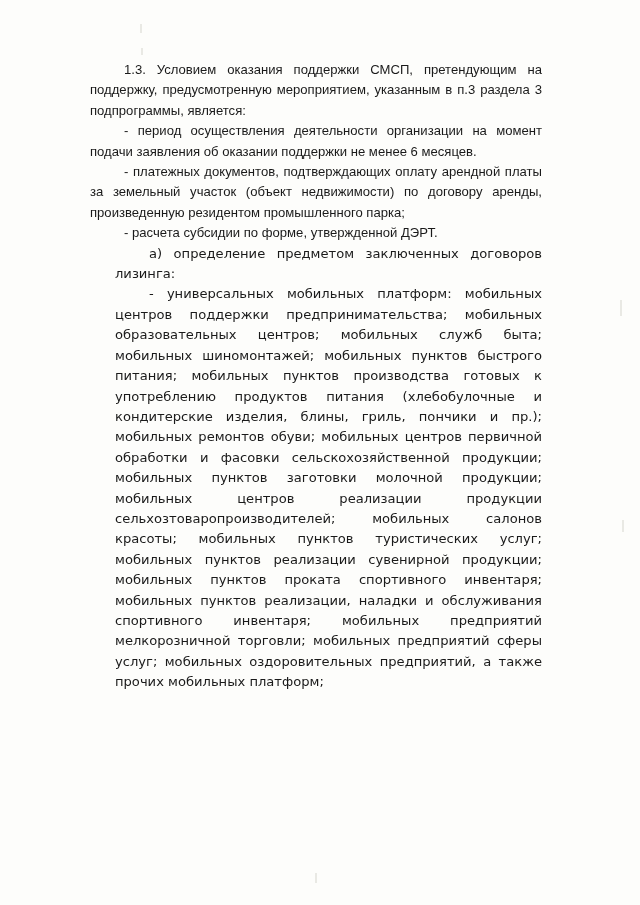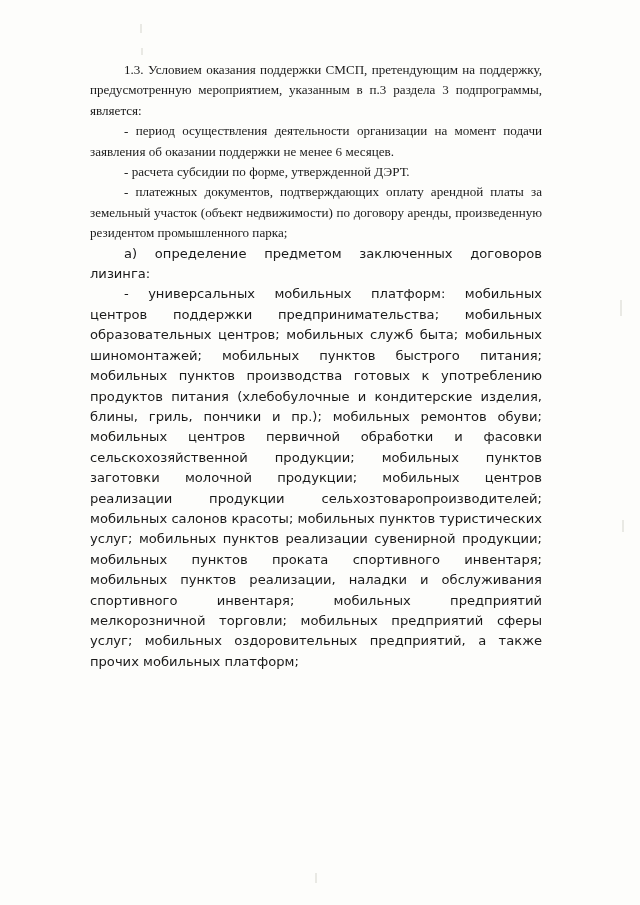--- a/index.html
+++ b/index.html
@@ -46,27 +46,27 @@
     text-justify: inter-word;
     text-indent: 0;
     hyphens: none;
   }
   p.para.indent {
     text-indent: 34px;
   }
   p.para.dash {
     text-indent: 34px;
   }
-  .serif-block { font-family: Liberation Serif, serif; }
+  .serif-block { font-family: Liberation Sans, sans-serif; }
   .sans-block {
     font-family: "DejaVu Sans", "Liberation Sans", sans-serif;
     font-size: 12.1px;
     line-height: 20.4px;
   }
-  .sans-block.indent { text-indent: 30px; }
+  .sans-block.indent { text-indent: 30px; margin-left: 25px; }
 </style>
 </head>
 <body>
 
 <div class="page">
 
   <div class="scan-mark mark-top-left"></div>
   <div class="scan-mark mark-top-left2"></div>
   <div class="scan-mark mark-right1"></div>
   <div class="scan-mark mark-right2"></div>
@@ -74,23 +74,23 @@
 
   <div class="doc-body">
 
     <p class="para serif-block indent">1.3. Условием оказания поддержки СМСП, претендующим на поддержку, предусмотренную мероприятием, указанным в п.3 раздела 3 подпрограммы, является:</p>
 
 
 
     <p class="para serif-block dash">- период осуществления деятельности организации на момент подачи заявления об оказании поддержки не менее 6 месяцев.</p>
 
 
+    <p class="para serif-block dash">- платежных документов, подтверждающих оплату арендной платы за земельный участок (объект недвижимости) по договору аренды, произведенную резидентом промышленного парка;</p>
+
     <p class="para serif-block dash">- расчета субсидии по форме, утвержденной ДЭРТ.</p>
-
-    <p class="para serif-block dash">- платежных документов, подтверждающих оплату арендной платы за земельный участок (объект недвижимости) по договору аренды, произведенную резидентом промышленного парка;</p>
 
 
     <p class="para sans-block indent">а) определение предметом заключенных договоров лизинга:</p>
 
 
     <p class="para sans-block indent">- универсальных мобильных платформ: мобильных центров поддержки предпринимательства; мобильных образовательных центров; мобильных служб быта; мобильных шиномонтажей; мобильных пунктов быстрого питания; мобильных пунктов производства готовых к употреблению продуктов питания (хлебобулочные и кондитерские изделия, блины, гриль, пончики и пр.); мобильных ремонтов обуви; мобильных центров первичной обработки и фасовки сельскохозяйственной продукции; мобильных пунктов заготовки молочной продукции; мобильных центров реализации продукции сельхозтоваропроизводителей; мобильных салонов красоты; мобильных пунктов туристических услуг; мобильных пунктов реализации сувенирной продукции; мобильных пунктов проката спортивного инвентаря; мобильных пунктов реализации, наладки и обслуживания спортивного инвентаря; мобильных предприятий мелкорозничной торговли; мобильных предприятий сферы услуг; мобильных оздоровительных предприятий, а также прочих мобильных платформ;</p>
 
   </div>
 </div>
 

